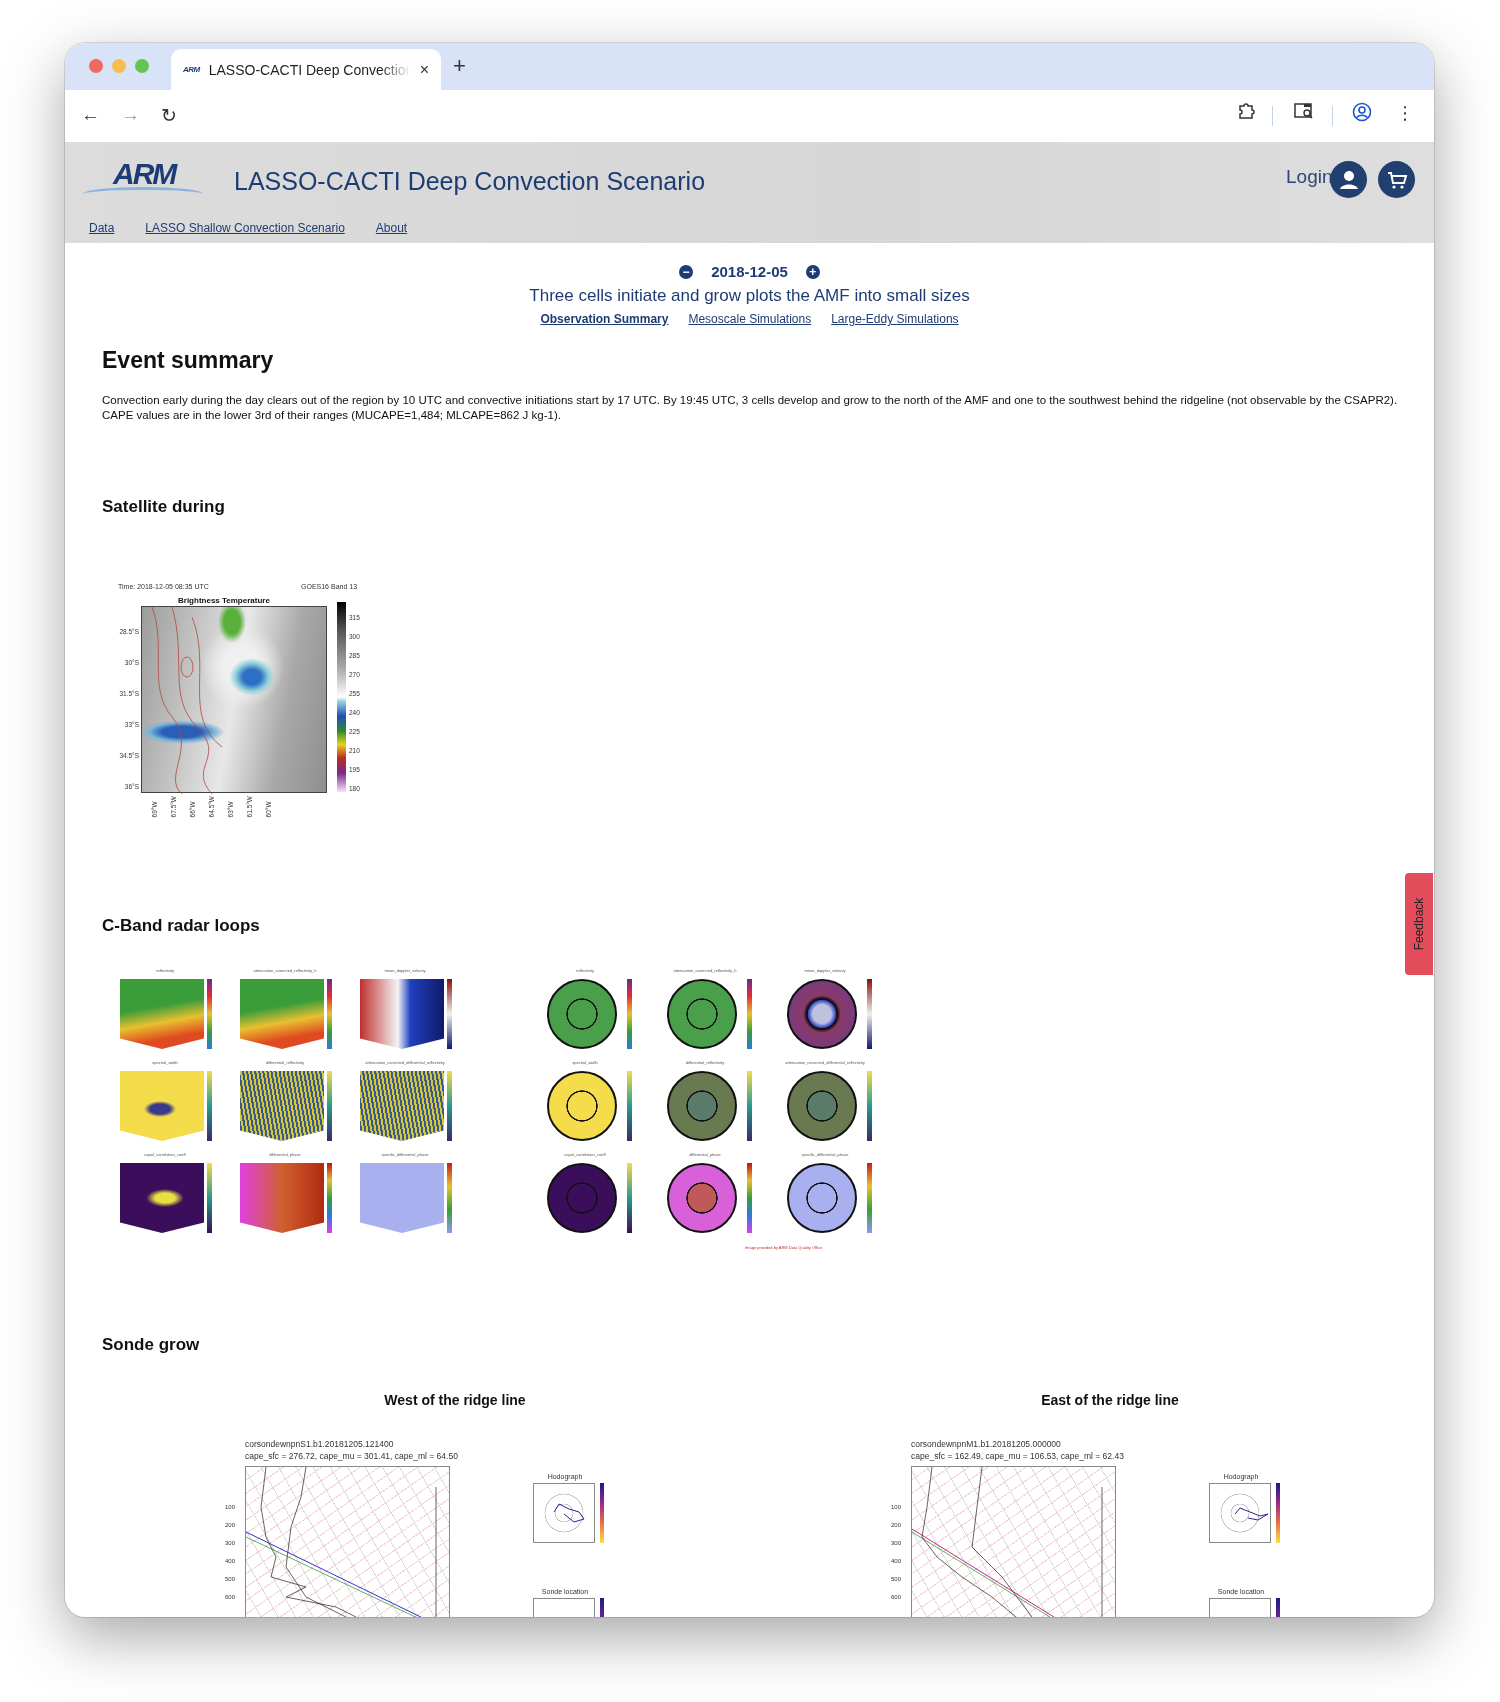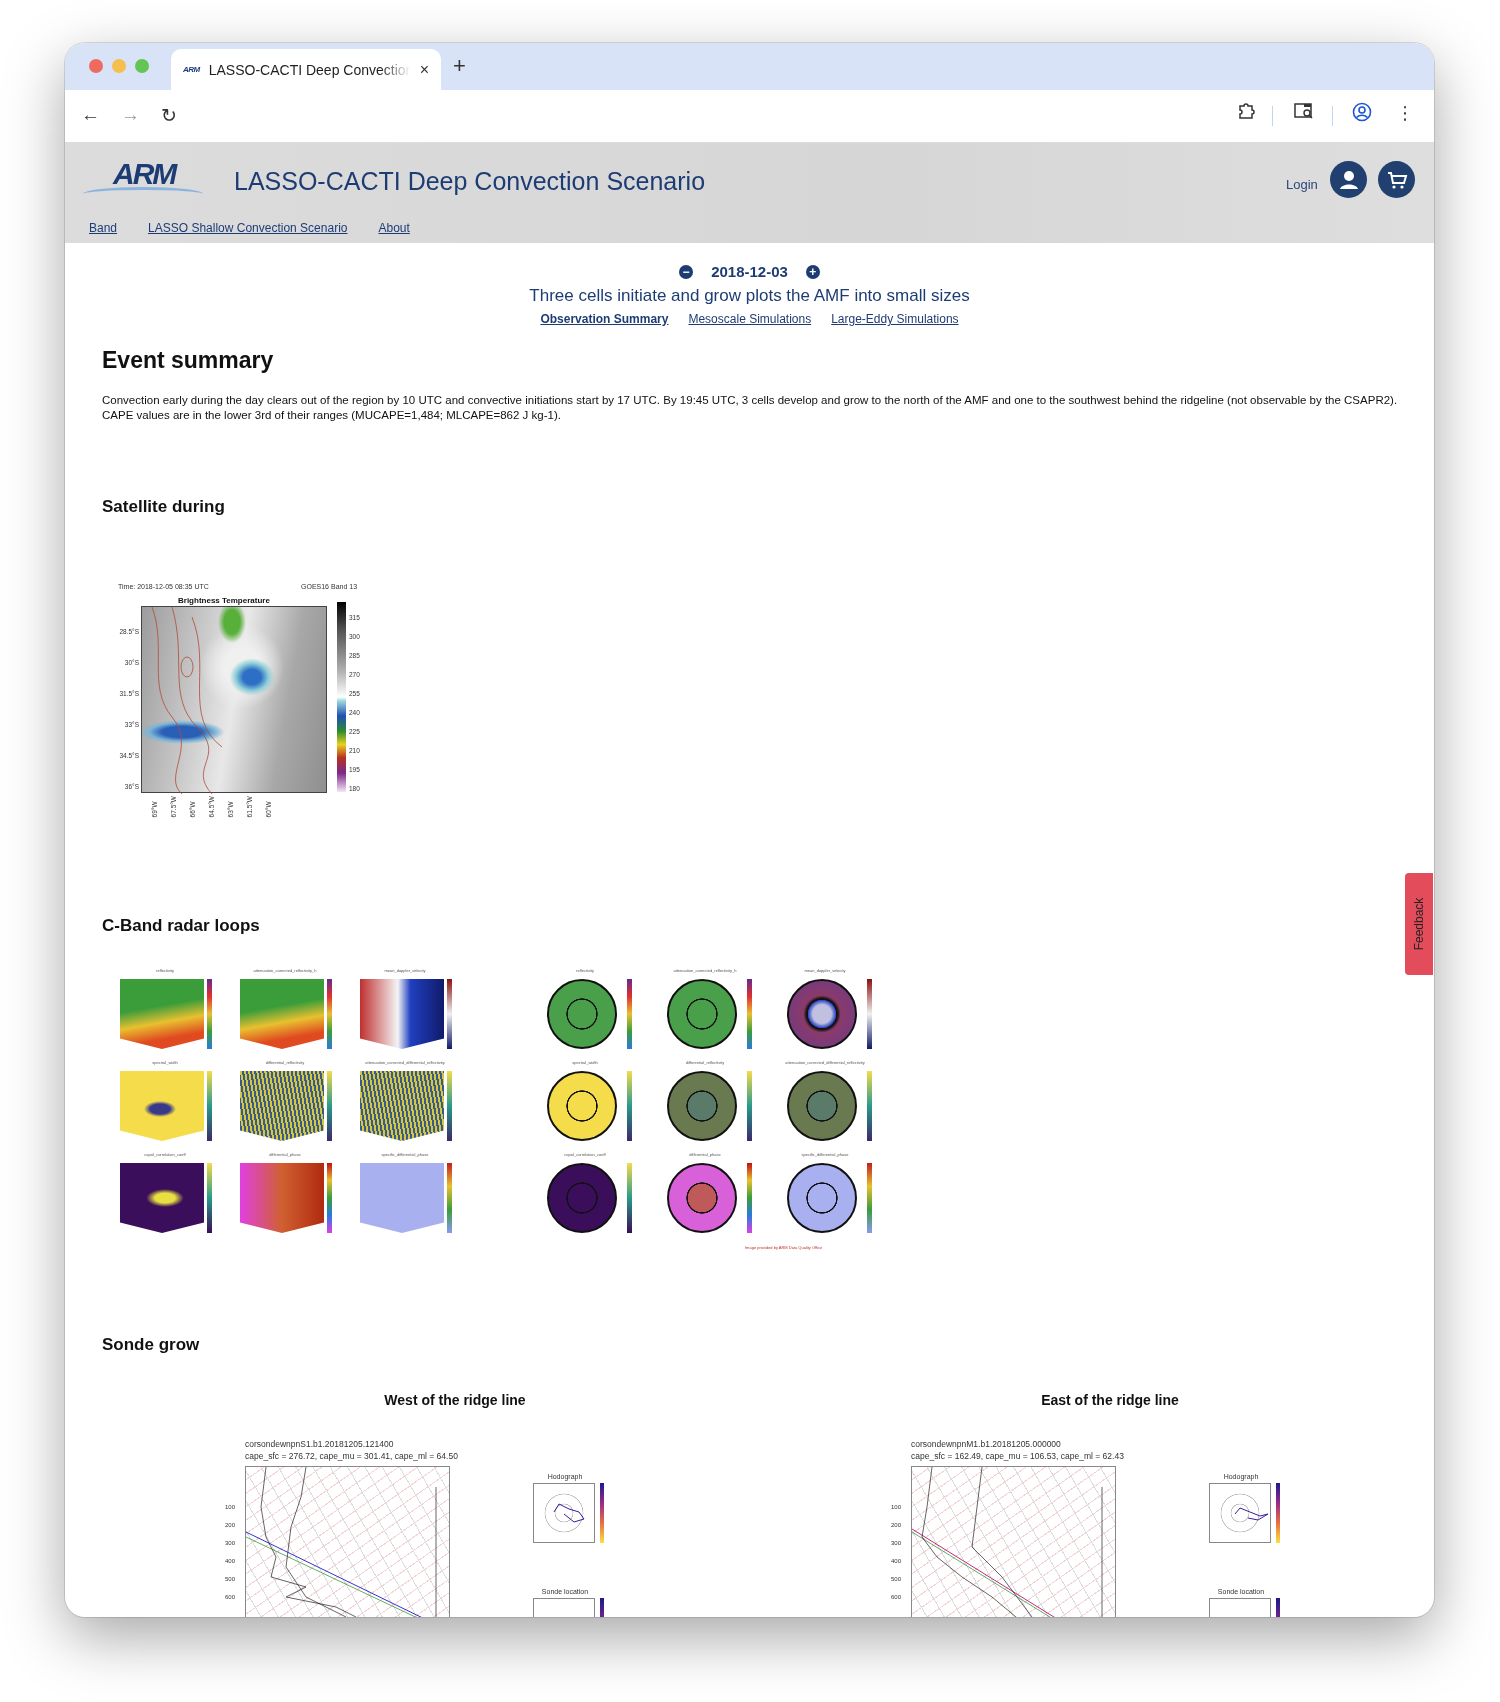--- a/index.html
+++ b/index.html
@@ -19,21 +19,21 @@
 .omni .tune{width:30px;height:30px;border-radius:50%;background:#fff;margin-left:5px;display:flex;align-items:center;justify-content:center;font-size:12px;color:#444}
 .omni .url{margin-left:12px;font-size:16px;color:#1f1f1f;flex:1}
 .omni .oi{font-size:17px;color:#333;margin-right:22px}
 .tb-r{position:absolute;top:12px;font-size:18px;color:#333}
 .sep{position:absolute;top:16px;width:1px;height:20px;background:#c5d3ee}
 .site-header{position:absolute;left:0;top:100px;width:100%;height:100px;background:linear-gradient(90deg,#dcdcdc,#d6d6d6 60%,#dedede)}
 .logo{position:absolute;left:18px;top:14px;width:120px;height:42px}
 .logo .arm{position:absolute;left:30px;top:0;font-size:30px;font-weight:bold;color:#1e3c74;letter-spacing:-2px;font-style:italic}
 .logo .swoosh{position:absolute;left:0;top:30px;width:120px;height:14px;border-top:3px solid #8ab4dd;border-radius:50% 50% 0 0}
 .site-title{position:absolute;left:169px;top:24px;font-size:25px;color:#1e3c74}
-.login{position:absolute;left:1221px;top:34px;font-size:13px;color:#2d4778}
+.login{position:absolute;left:1221px;top:23px;font-size:19px;color:#2d4778}
 .circ{position:absolute;top:18px;width:37px;height:37px;border-radius:50%;background:#21406f;color:#fff;display:flex;align-items:center;justify-content:center}
 .site-nav{position:absolute;left:24px;top:78px;display:flex;gap:31px;font-size:12px}
 .site-nav a{color:#1e3c74;text-decoration:underline}
 .content{position:absolute;left:0;top:200px;width:100%;height:1374px}
 .date-row{position:absolute;left:0;top:20px;width:100%;text-align:center;display:flex;justify-content:center;align-items:center;gap:18px}
 .date-row .pm{width:14px;height:14px;border-radius:50%;background:#1e3c74;color:#fff;font-size:12px;line-height:14px;text-align:center;font-weight:bold}
 .date-row .date{font-size:15px;font-weight:bold;color:#1e3c74}
 .subtitle{position:absolute;left:0;top:43px;width:100%;text-align:center;font-size:17px;color:#1e3c74}
 .sublinks{position:absolute;left:0;top:69px;width:100%;display:flex;justify-content:center;gap:20px;font-size:12px}
 .sublinks a{color:#1e3c74;text-decoration:underline}
@@ -116,30 +116,30 @@
         </svg>
     </div>
     <div class="circ" style="left:1313px">
       <svg width="22" height="22" viewBox="0 0 22 22">
           <path d="M2 4h3l2 10h11l2-7H6" fill="none" stroke="#fff" stroke-width="2"></path>
           <circle cx="8" cy="18" r="1.6" fill="#fff"></circle>
           <circle cx="16" cy="18" r="1.6" fill="#fff"></circle>
         </svg>
     </div>
     <nav class="site-nav">
-      <a>Band</a>
+      <a>Data</a>
       <a>LASSO Shallow Convection Scenario</a>
       <a>About</a>
     </nav>
   </div>
 
   <div class="content">
     <div class="date-row">
       <span class="pm">−</span>
-      <span class="date">2018-12-03</span>
+      <span class="date">2018-12-05</span>
       <span class="pm">+</span>
     </div>
     <div class="subtitle">Three cells initiate and grow plots the AMF into small sizes</div>
     <div class="sublinks">
       <a class="active">Observation Summary</a>
       <a>Mesoscale Simulations</a>
       <a>Large-Eddy Simulations</a>
     </div>
 
     <h2 style="top:104px">Event summary</h2>

